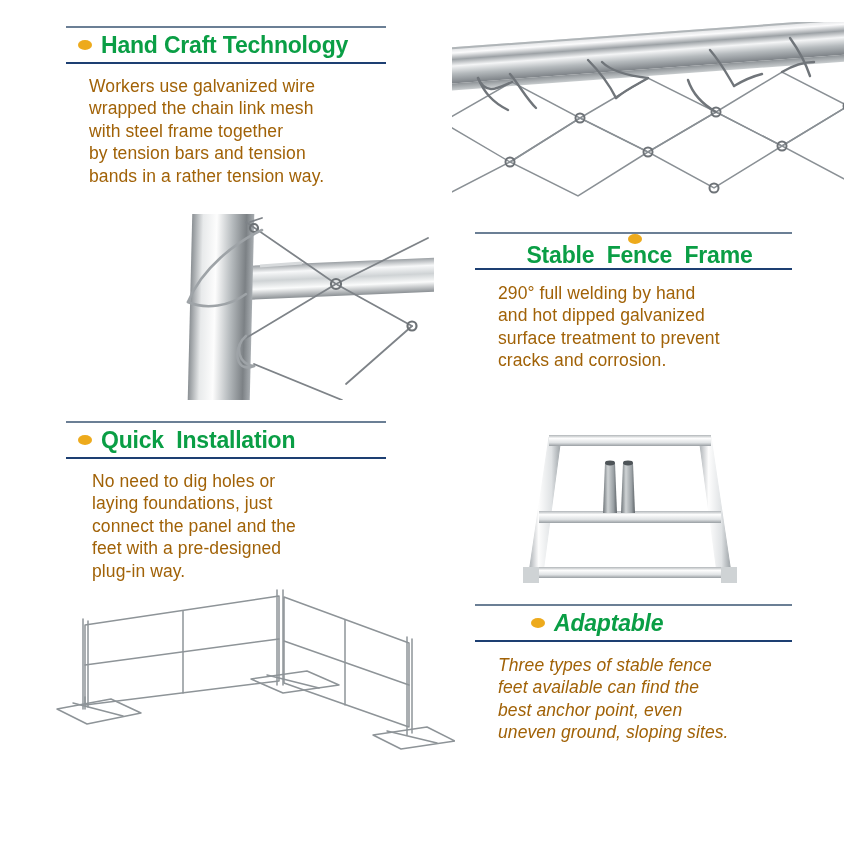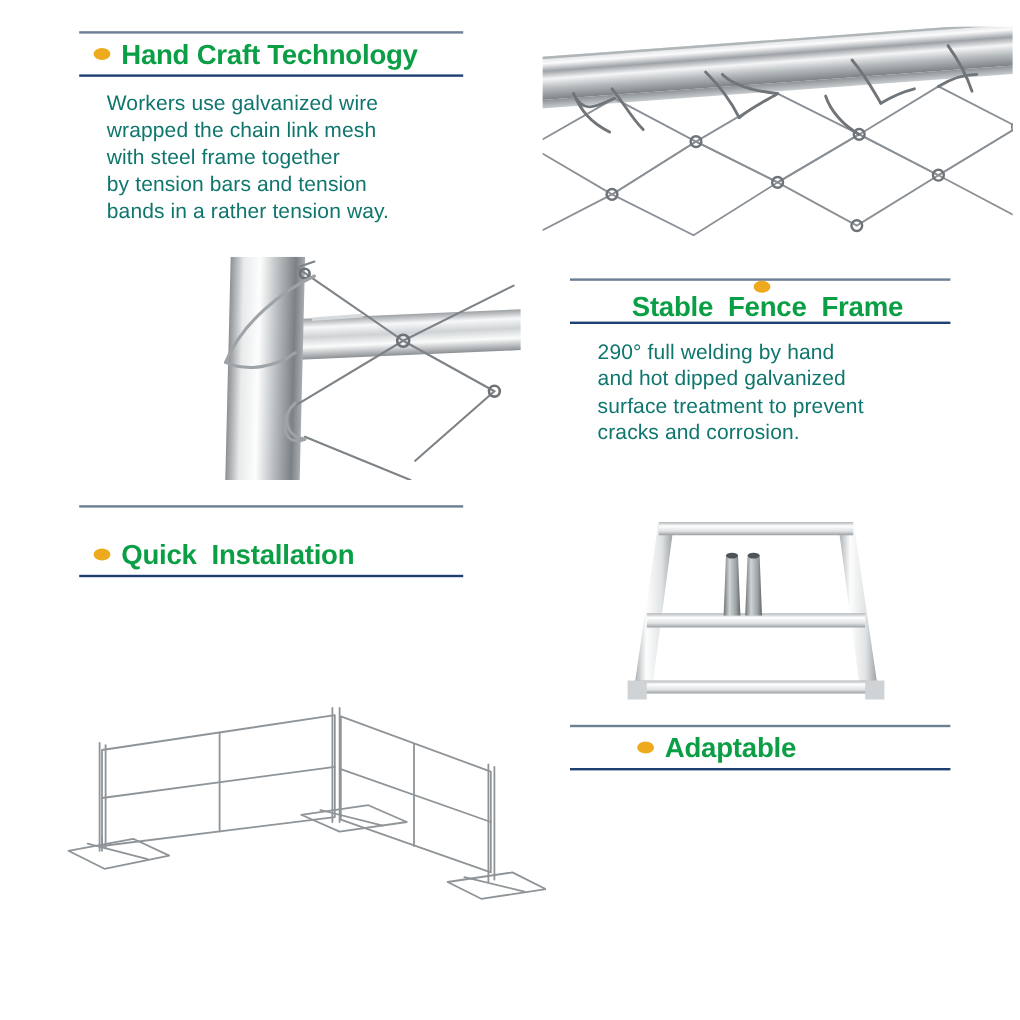--- a/index.html
+++ b/index.html
@@ -53,41 +53,41 @@
   }
   .head-title {
     color: #0a9e45;
     font-size: 23px;
     font-weight: bold;
     letter-spacing: -0.2px;
     white-space: pre;
     line-height: 1;
   }
   .body-text {
-    color: #0f766e;
+    color: #a16207;
     font-size: 17.5px;
     line-height: 22.4px;
     white-space: pre-line;
     letter-spacing: 0.1px;
   }
 
   
   #feat-hand-craft       { left: 66px;  top: 26px;  width: 320px; }
   #feat-stable-frame     { left: 475px; top: 232px; width: 317px; }
   #feat-quick-install    { left: 66px;  top: 421px; width: 320px; }
-  #feat-adaptable        { left: 475px; top: 604px; width: 317px; }
+  #feat-adaptable        { left: 475px; top: 604px; width: 317px; font-style: italic; }
 
   #feat-hand-craft    .body-text { margin: 11px 0 0 23px; }
   #feat-stable-frame  .body-text { margin: 12px 0 0 23px; }
   #feat-quick-install .body-text { margin: 11px 0 0 26px; }
   #feat-adaptable     .body-text { margin: 12px 0 0 23px; }
 
   #feat-hand-craft    .head-row { padding-left: 12px; }
   #feat-stable-frame  .head-row { padding-left: 12px; flex-direction: column; }
-  #feat-quick-install .head-row { padding-left: 12px; margin-top: 22px; }
+  #feat-quick-install .head-row { padding-left: 12px; }
   #feat-adaptable     .head-row { padding-left: 56px; }
 
   
   .photo {
     position: absolute;
     background: #ffffff;
     overflow: hidden;
   }
   #photo-mesh-top   { left: 452px; top: 22px;  width: 392px; height: 180px; }
   #photo-weld-joint { left: 176px; top: 214px; width: 258px; height: 186px; }
@@ -127,29 +127,38 @@
 cracks and corrosion.</div>
   </div>
 
   <div class="feature" id="feat-quick-install">
     <div class="rule-top"></div>
     <div class="head-row">
       <span class="bullet"></span>
       <span class="head-title">Quick  Installation</span>
     </div>
     <div class="rule-bottom"></div>
+    <div class="body-text">No need to dig holes or
+laying foundations, just
+connect the panel and the
+feet with a pre-designed
+plug-in way.</div>
   </div>
 
   <div class="feature" id="feat-adaptable">
     <div class="rule-top"></div>
     <div class="head-row">
       <span class="bullet"></span>
       <span class="head-title">Adaptable</span>
     </div>
     <div class="rule-bottom"></div>
+    <div class="body-text">Three types of stable fence
+feet available can find the
+best anchor point, even
+uneven ground, sloping sites.</div>
   </div>
 
   <div class="photo" id="photo-mesh-top">
     <svg viewBox="0 0 392 180" preserveAspectRatio="none">
       <defs>
         <linearGradient id="tubeG" x1="0" y1="0" x2="0" y2="1">
           <stop offset="0" stop-color="#d9dbdd"></stop>
           <stop offset="0.16" stop-color="#fbfbfc"></stop>
           <stop offset="0.34" stop-color="#9da2a6"></stop>
           <stop offset="0.52" stop-color="#f4f5f6"></stop>

